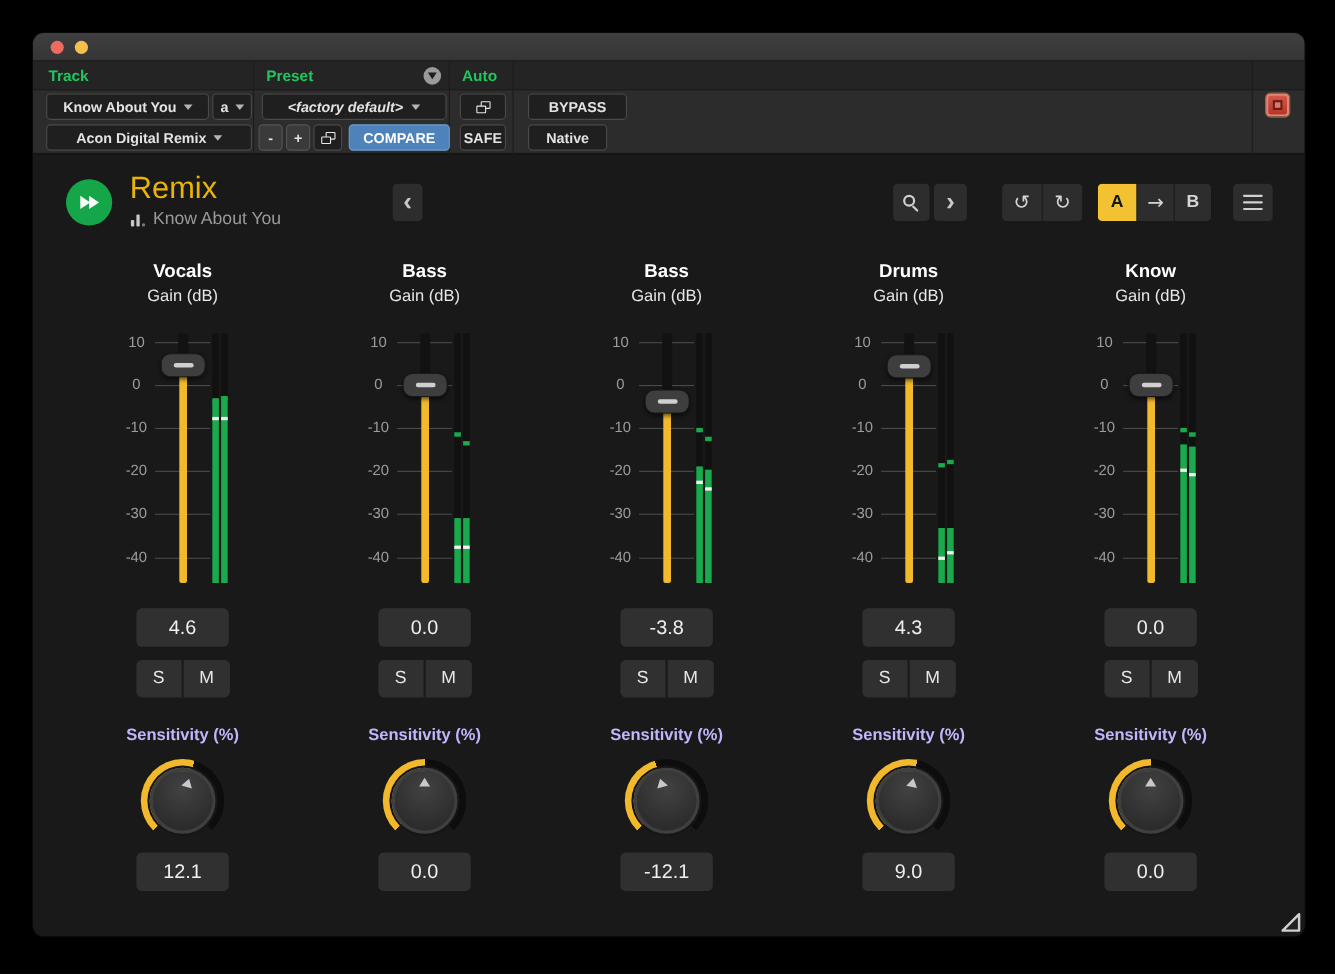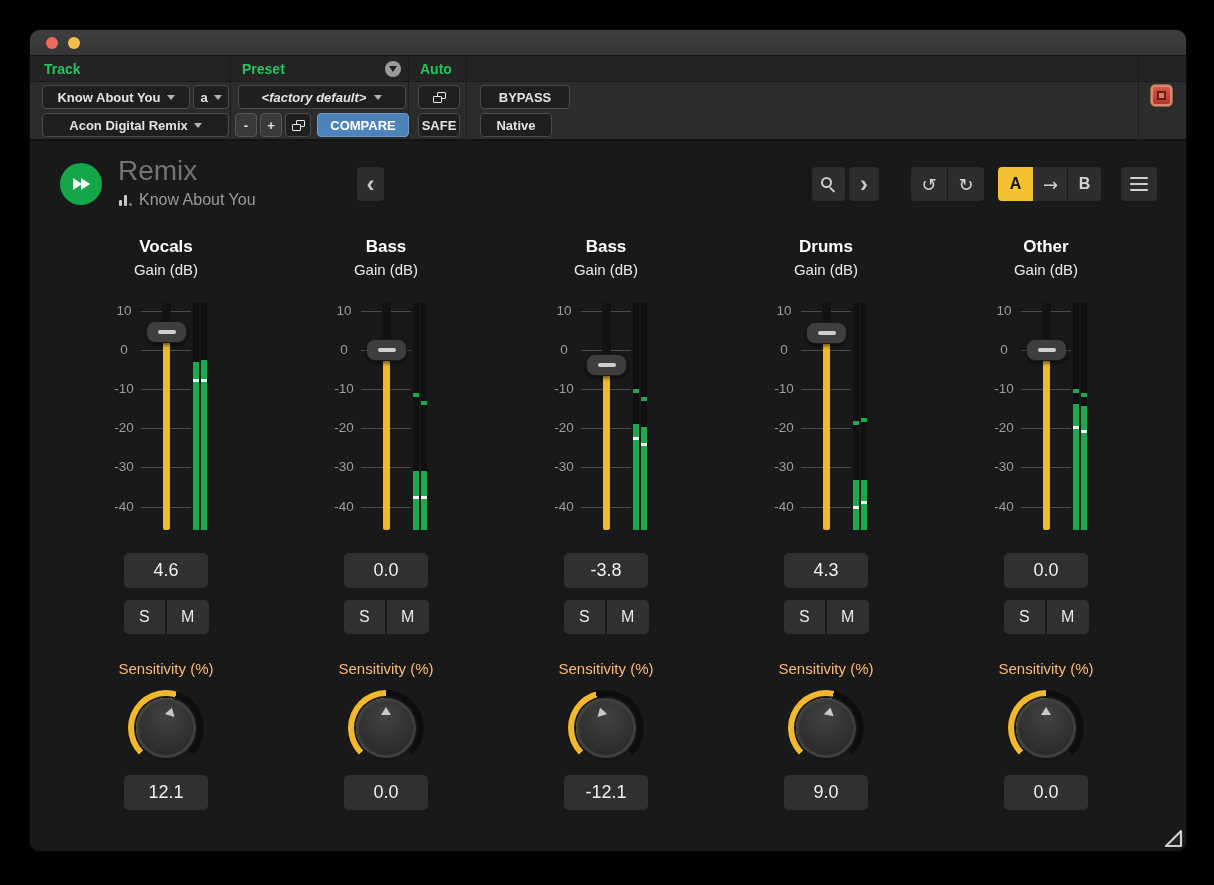--- a/index.html
+++ b/index.html
@@ -38,21 +38,21 @@
             background:linear-gradient(#d85b4d,#b03226); border:1px solid #8a6a40;
             box-shadow:inset 0 0 0 2px #e08477; display:flex; align-items:center; justify-content:center; }
   .target i { width:9px; height:9px; border:2px solid #6e1a12; background:#d97a6d; }
   
   .plugin { position:relative; height:710px; background:#191919; }
   .logo { position:absolute; left:30px; top:22px; width:42px; height:42px; border-radius:50%;
           background:#16a64a; display:flex; align-items:center; justify-content:center; }
   .logo i { width:0; height:0; border-top:6px solid transparent; border-bottom:6px solid transparent;
             border-left:9px solid #fff; }
   .logo i + i { margin-left:-1px; }
-  .pl-title { position:absolute; left:88px; top:14px; font-size:28px; font-weight:500; color:#737373; }
+  .pl-title { position:absolute; left:88px; top:14px; font-size:28px; font-weight:500; color:#eab308; }
   .pl-sub { position:absolute; left:89px; top:50px; display:flex; align-items:flex-end; gap:7px;
             color:#9a9a9a; font-size:16px; }
   .bars-ico { display:flex; align-items:flex-end; gap:2px; padding-bottom:3px; }
   .bars-ico b { width:3px; background:#c8c8c8; border-radius:1px; }
   .bars-ico b:nth-child(1){ height:6px; } .bars-ico b:nth-child(2){ height:11px; }
   .bars-ico s { width:3px; height:3px; background:#7a7a7a; border-radius:50%; }
   .nav-btn { position:absolute; top:26px; height:34px; background:#2d2d2d; border-radius:4px;
              display:flex; align-items:center; justify-content:center; color:#c8c8c8; cursor:default; }
   .chev { font-size:24px; line-height:30px; font-weight:bold; color:#c8c8c8; }
   .preset-bar { position:absolute; left:358px; top:26px; width:420px; height:34px; background:#2d2d2d;
@@ -92,21 +92,21 @@
   .meter .peak { position:absolute; left:0; right:0; height:4px; background:#1aa94c; }
   .value-box { width:84px; height:35px; background:#303030; border-radius:5px; color:#f0f0f0;
                font-size:18px; display:flex; align-items:center; justify-content:center; cursor:default; }
   .gain-box { margin-top:23px; }
   .sens-box { margin-top:9px; }
   .sm { margin-top:12px; width:85px; height:34px; background:#303030; border-radius:5px;
         display:flex; overflow:hidden; }
   .sm-btn { flex:1; display:flex; align-items:center; justify-content:center; font-size:16px;
             color:#e8e8e8; cursor:default; }
   .sm-div { width:2px; background:#1b1b1b; }
-  .sens-label { margin-top:26px; height:18px; font-size:15px; font-weight:400; color:#fdba74; }
+  .sens-label { margin-top:26px; height:18px; font-size:15px; font-weight:700; color:#c4b5fd; }
   .knob { position:relative; width:76px; height:76px; margin-top:12px; cursor:default; }
   .knob-arc { position:absolute; inset:0; border-radius:50%; }
   .knob-face { position:absolute; inset:8px; border-radius:50%;
                background:radial-gradient(circle at 50% 30%, #424242, #2c2c2c 75%);
                border:3px solid #3f3f3f; box-shadow:0 0 0 2px #161616; }
   .knob-rot { position:absolute; inset:0; }
   .knob-tri { position:absolute; top:17px; left:50%; margin-left:-5px; width:0; height:0;
               border-left:5px solid transparent; border-right:5px solid transparent;
               border-bottom:8px solid #c9c9c9; }
   .resize { position:absolute; right:2px; bottom:2px; }
@@ -423,21 +423,21 @@
       <div class="knob-arc" style="background: conic-gradient(from -135deg, rgb(242, 185, 45) 0deg, rgb(242, 185, 45) 147.15deg, rgb(13, 13, 13) 147.15deg, rgb(13, 13, 13) 270deg, transparent 270deg, transparent 360deg);"></div>
       <div class="knob-face"></div>
       <div class="knob-rot" style="transform: rotate(12.15deg);">
               <div class="knob-tri"></div>
             </div>
     </div>
     <div class="value-box sens-box">9.0</div>
   </div>
 
   <div class="strip">
-    <div class="strip-name">Other</div>
+    <div class="strip-name">Know</div>
     <div class="strip-param">Gain (dB)</div>
     <div class="fader-box">
             <div class="tick-line" style="top: 203.517px;"></div>
             <div class="tick-label" style="top: 195.517px;">-40</div>
             <div class="tick-line" style="top: 164.379px;"></div>
             <div class="tick-label" style="top: 156.379px;">-30</div>
             <div class="tick-line" style="top: 125.241px;"></div>
             <div class="tick-label" style="top: 117.241px;">-20</div>
             <div class="tick-line" style="top: 86.1034px;"></div>
             <div class="tick-label" style="top: 78.1034px;">-10</div>

